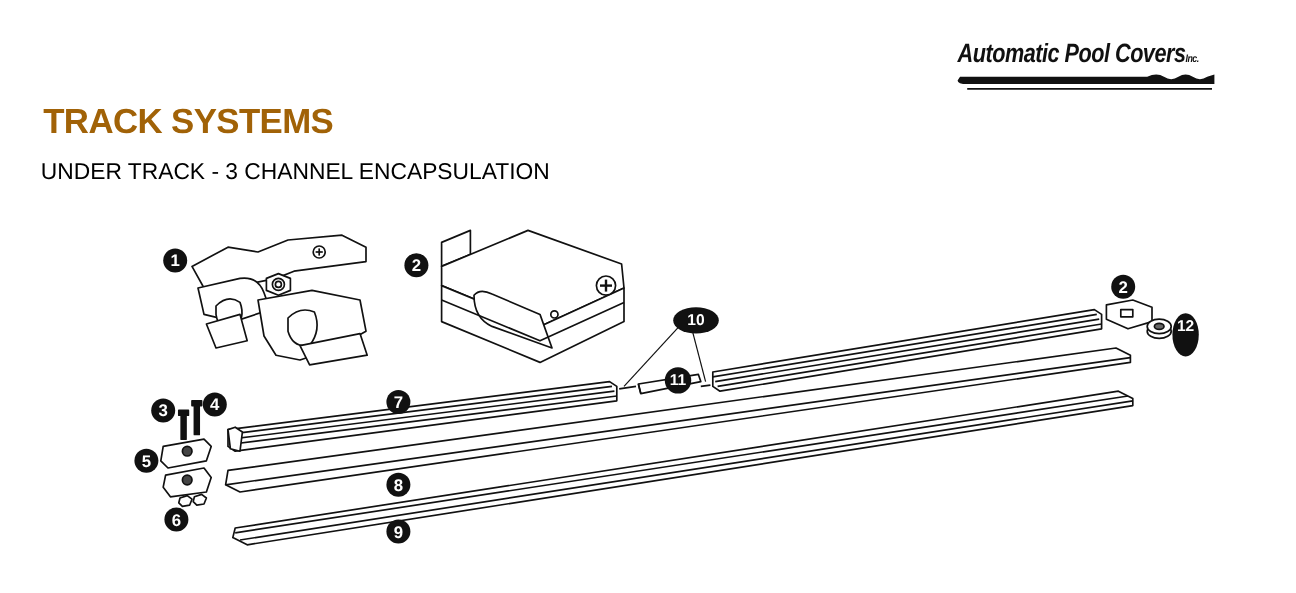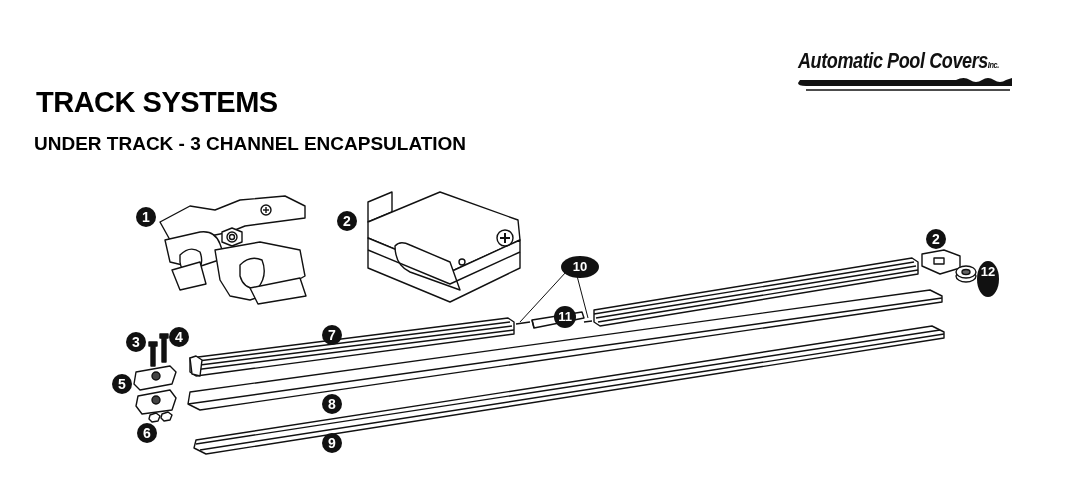--- a/index.html
+++ b/index.html
@@ -1,19 +1,19 @@
 <!DOCTYPE html>
 <html><head>
 <meta charset="utf-8">
 <style>
   html,body{margin:0;padding:0;background:#fff;}
   body{width:1080px;height:494px;position:relative;overflow:hidden;font-family:"Liberation Sans",sans-serif;}
-  .title{position:absolute;left:36px;top:86px;font-size:29px;font-weight:bold;color:#000000;letter-spacing:-0.5px;font-family:"Liberation Sans",sans-serif;}
-  .subtitle{position:absolute;left:34px;top:133px;font-size:19px;font-weight:bold;color:#000;font-family:"Liberation Sans",sans-serif;}
-  .logo{position:absolute;left:796px;top:48px;width:220px;height:46px;}
+  .title{position:absolute;left:36px;top:86px;font-size:29px;font-weight:bold;color:#a16207;letter-spacing:-0.5px;font-family:"Liberation Sans",sans-serif;}
+  .subtitle{position:absolute;left:34px;top:133px;font-size:19px;font-weight:normal;color:#000;font-family:"Liberation Sans",sans-serif;}
+  .logo{position:absolute;left:796px;top:32px;width:220px;height:46px;}
   .logo-text{position:absolute;left:2px;top:0;font-size:22px;font-style:italic;font-weight:bold;color:#111;transform:scaleX(0.82);transform-origin:left top;white-space:nowrap;font-family:"Liberation Sans",sans-serif;letter-spacing:-0.5px;}
   .logo-inc{font-size:9px;font-style:italic;}
   .diagram{position:absolute;left:0;top:0;}
   .callout{position:absolute;width:20px;height:20px;border-radius:50%;background:#111;color:#fff;font-weight:bold;font-size:14px;text-align:center;line-height:20px;font-family:"Liberation Sans",sans-serif;}
 </style>
 </head>
 <body>
 
 <div class="title">TRACK SYSTEMS</div>
 <div class="subtitle">UNDER TRACK - 3 CHANNEL ENCAPSULATION</div>

